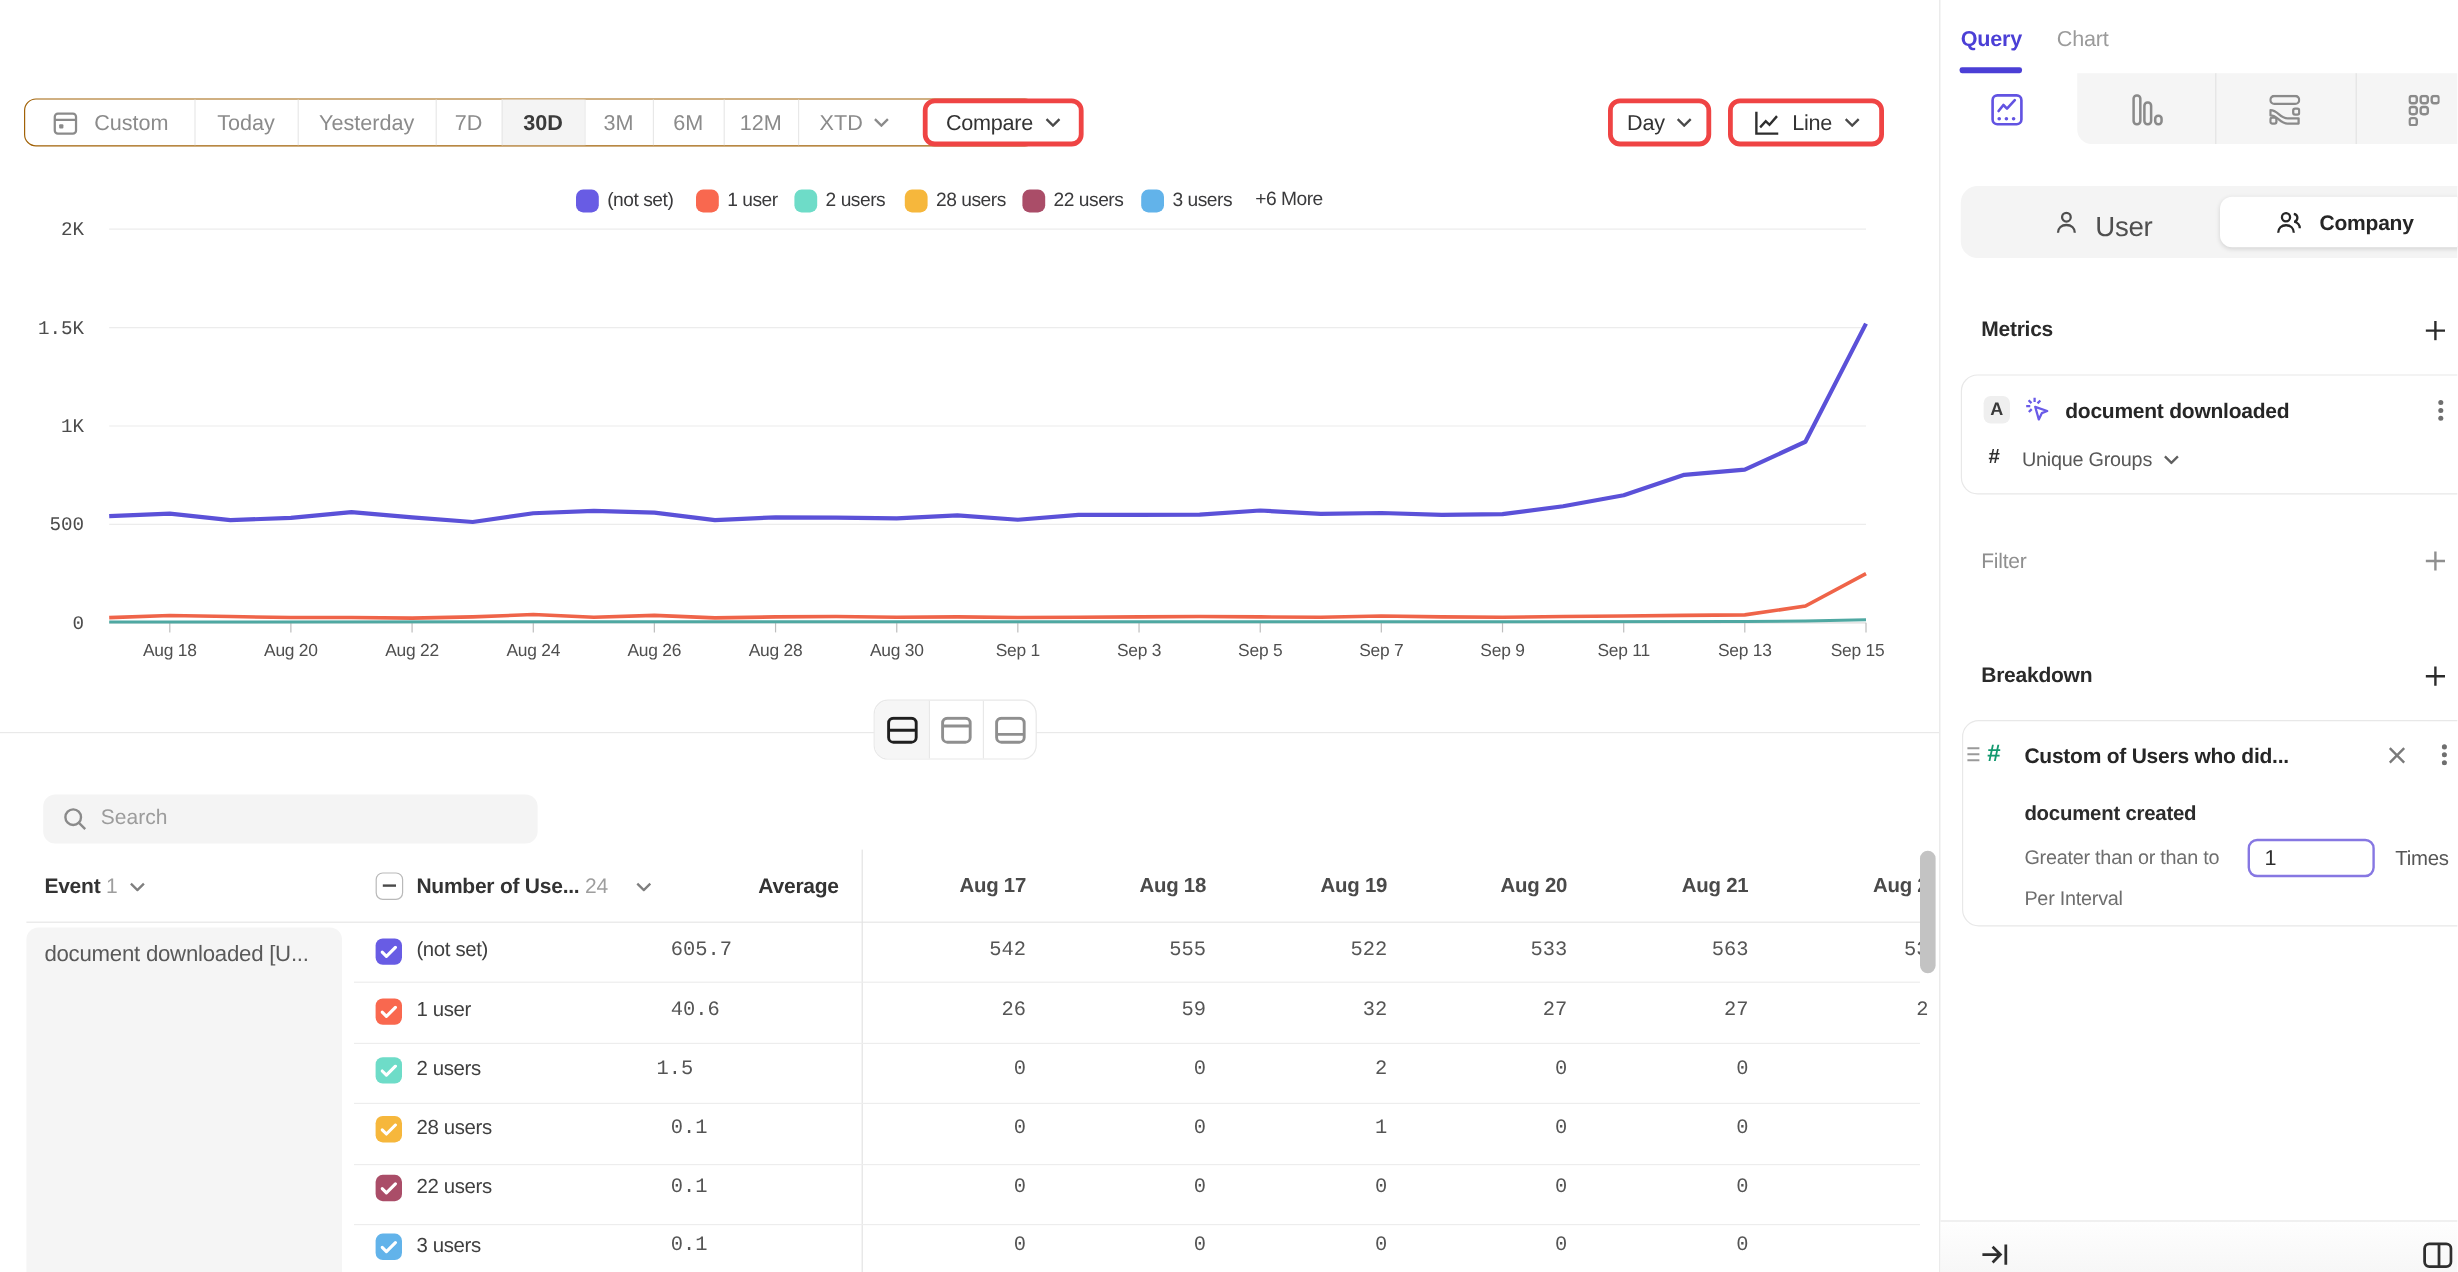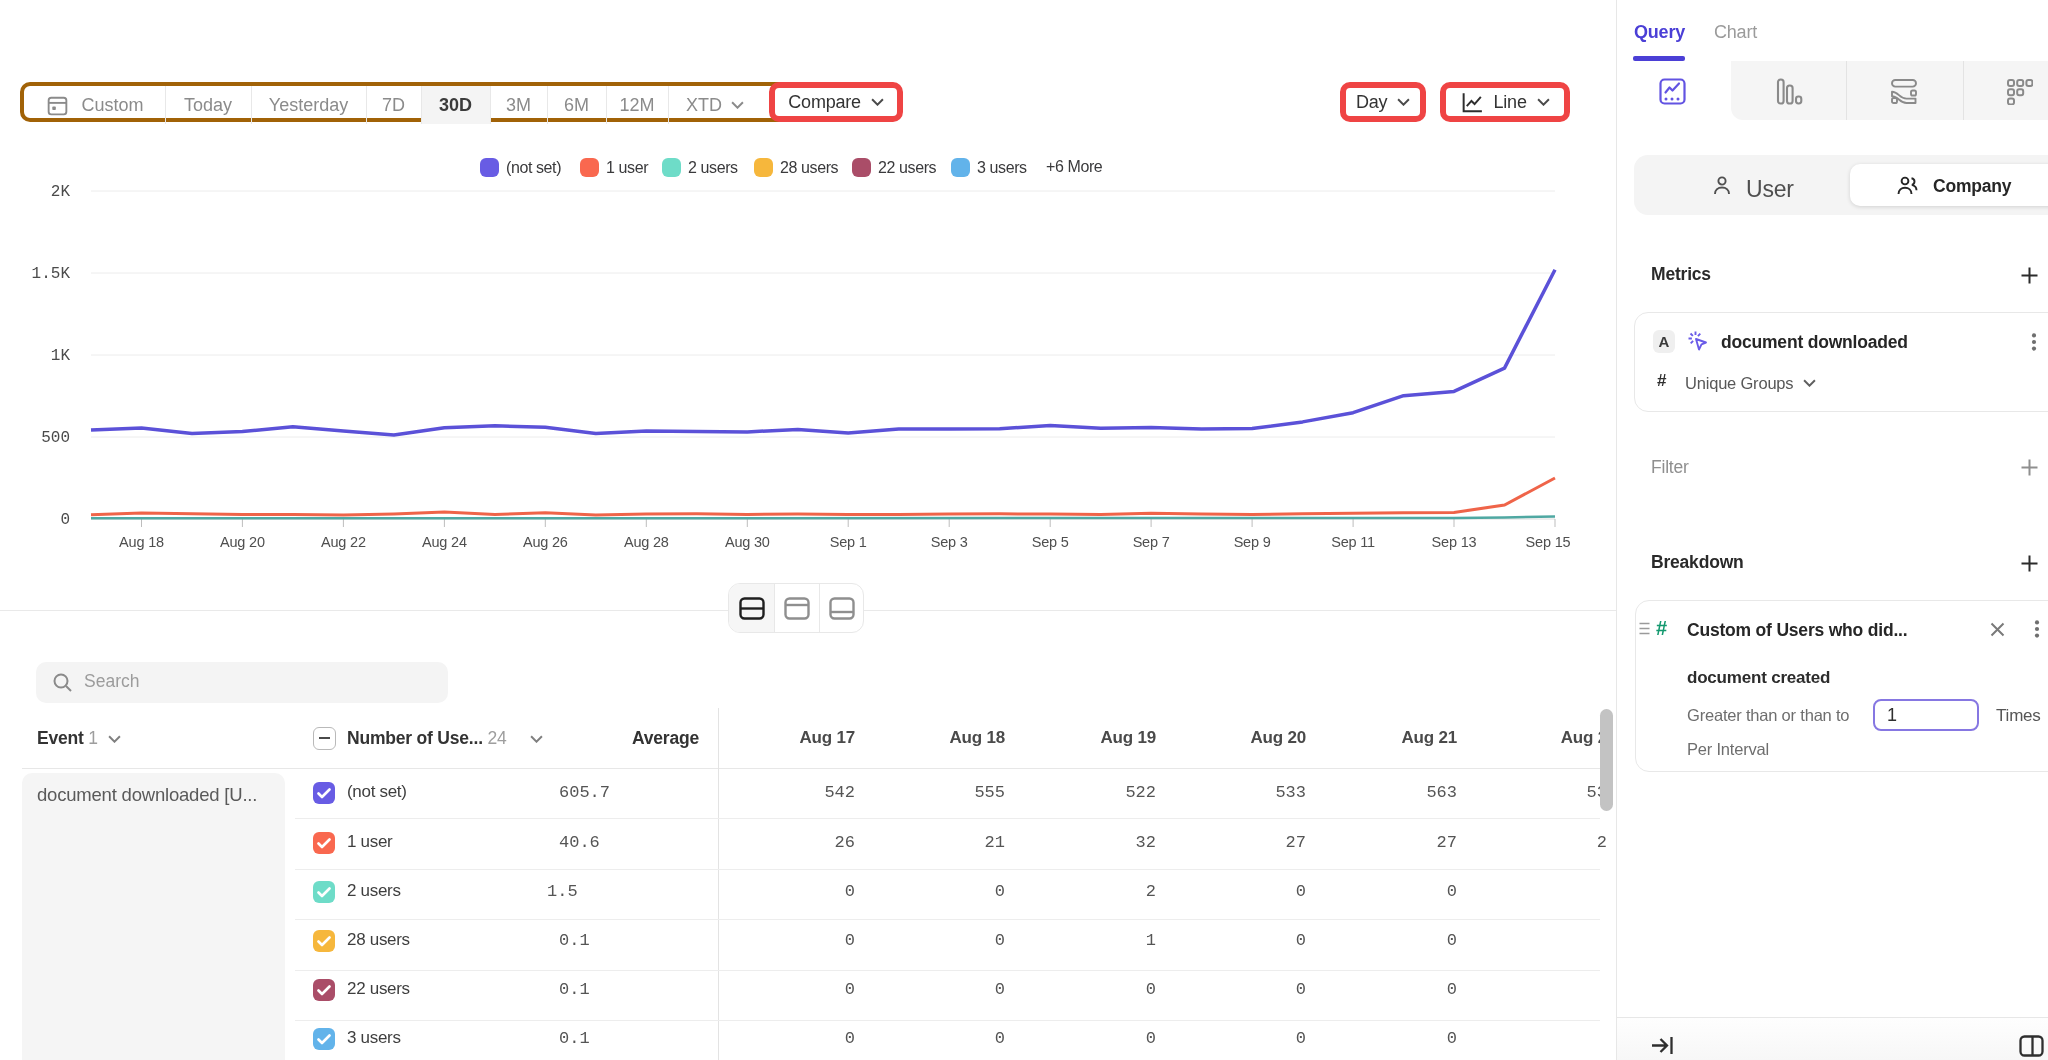--- a/index.html
+++ b/index.html
@@ -1,32 +1,32 @@
 <!DOCTYPE html>
 <html><head><meta charset="utf-8">
 <style>
 *{margin:0;padding:0;box-sizing:border-box}
 html,body{width:2048px;height:1060px;background:#fff;font-family:"Liberation Sans",sans-serif;overflow:hidden;position:relative}
 .abs{position:absolute}
 .seg{position:absolute;top:0;height:38px;display:flex;align-items:center;justify-content:center;font-size:18px;color:#8b8b8b}
-.btn{position:absolute;height:40px;border:6px solid #ef4444;border-radius:10px;background:#fff;display:flex;align-items:center;justify-content:center;font-size:18px;font-weight:500;color:#333;letter-spacing:-0.2px}
+.btn{position:absolute;height:40px;border:4px solid #ef4444;border-radius:10px;background:#fff;display:flex;align-items:center;justify-content:center;font-size:18px;font-weight:500;color:#333;letter-spacing:-0.2px}
 .leg{position:absolute;top:158px;display:flex;align-items:center;font-size:16px;font-weight:500;color:#3a3a3c;letter-spacing:-0.4px}
 .leg .sw{width:19px;height:19px;border-radius:6px;margin-right:7px}
 .cb{position:absolute;width:22px;height:22px;border-radius:6px;display:flex;align-items:center;justify-content:center}
 .rowlab{position:absolute;font-size:17px;color:#3f3f3f;letter-spacing:-0.3px}
 .avg{position:absolute;font-family:"Liberation Mono",monospace;font-size:17px;color:#555;width:140px}
 .val{position:absolute;font-family:"Liberation Mono",monospace;font-size:17px;color:#555;text-align:right;width:120px}
 .sep{position:absolute;left:295px;width:1305px;height:1px;background:#ededed}
 .phead{font-size:17.5px;font-weight:700;color:#2a2a2a;letter-spacing:-0.2px}
 svg{display:block}
 </style></head>
 <body>
 <div class="abs" style="left:0;top:0;width:1616px;height:1060px;overflow:hidden">
 
-<div class="abs" style="left:20px;top:82px;width:844px;height:40px;border:4px solid #a16207;border-radius:10px;background:#fff">
+<div class="abs" style="left:20px;top:82px;width:844px;height:40px;border:1px solid #a16207;border-radius:10px;background:#fff">
   <div class="abs" style="left:397px;top:0;width:69px;height:38px;background:#f4f4f4"></div>
   <div class="seg" style="left:0;width:141px">
     <svg width="25" height="25" viewBox="0 0 24 24" fill="none" stroke="#8b8b8b" stroke-width="1.8" style="margin-right:11px">
           <rect x="3.5" y="4.5" width="17" height="16" rx="2.5"></rect>
           <path d="M3.5 9.5h17"></path>
           <rect x="7" y="13" width="3.4" height="3.4" rx="0.8" fill="#8b8b8b" stroke="none"></rect>
         </svg>
     Custom</div>
   <div class="seg" style="left:141px;width:86px">Today</div>
   <div class="seg" style="left:227px;width:115px">Yesterday</div>
@@ -189,21 +189,21 @@
 <div class="val" style="left:1337px;top:783px">563</div>
 <div class="val" style="left:1487px;top:783px">53</div>
 <div class="cb" style="left:313px;top:832px;background:#f9684f">
       <svg width="14" height="11" viewBox="0 0 14 11" fill="none" stroke="#fff" stroke-width="2.6" stroke-linecap="round" stroke-linejoin="round">
         <path d="M1.5 5.5l3.5 3.5L12.5 1.5"></path>
       </svg>
     </div>
 <div class="rowlab" style="left:347px;top:832px">1 user</div>
 <div class="avg" style="left:559px;top:833px">40.6</div>
 <div class="val" style="left:735px;top:833px">26</div>
-<div class="val" style="left:885px;top:833px">21</div>
+<div class="val" style="left:885px;top:833px">59</div>
 <div class="val" style="left:1036px;top:833px">32</div>
 <div class="val" style="left:1186px;top:833px">27</div>
 <div class="val" style="left:1337px;top:833px">27</div>
 <div class="val" style="left:1487px;top:833px">2</div>
 <div class="cb" style="left:313px;top:881px;background:#6edcc8">
       <svg width="14" height="11" viewBox="0 0 14 11" fill="none" stroke="#fff" stroke-width="2.6" stroke-linecap="round" stroke-linejoin="round">
         <path d="M1.5 5.5l3.5 3.5L12.5 1.5"></path>
       </svg>
     </div>
 <div class="rowlab" style="left:347px;top:881px">2 users</div>

